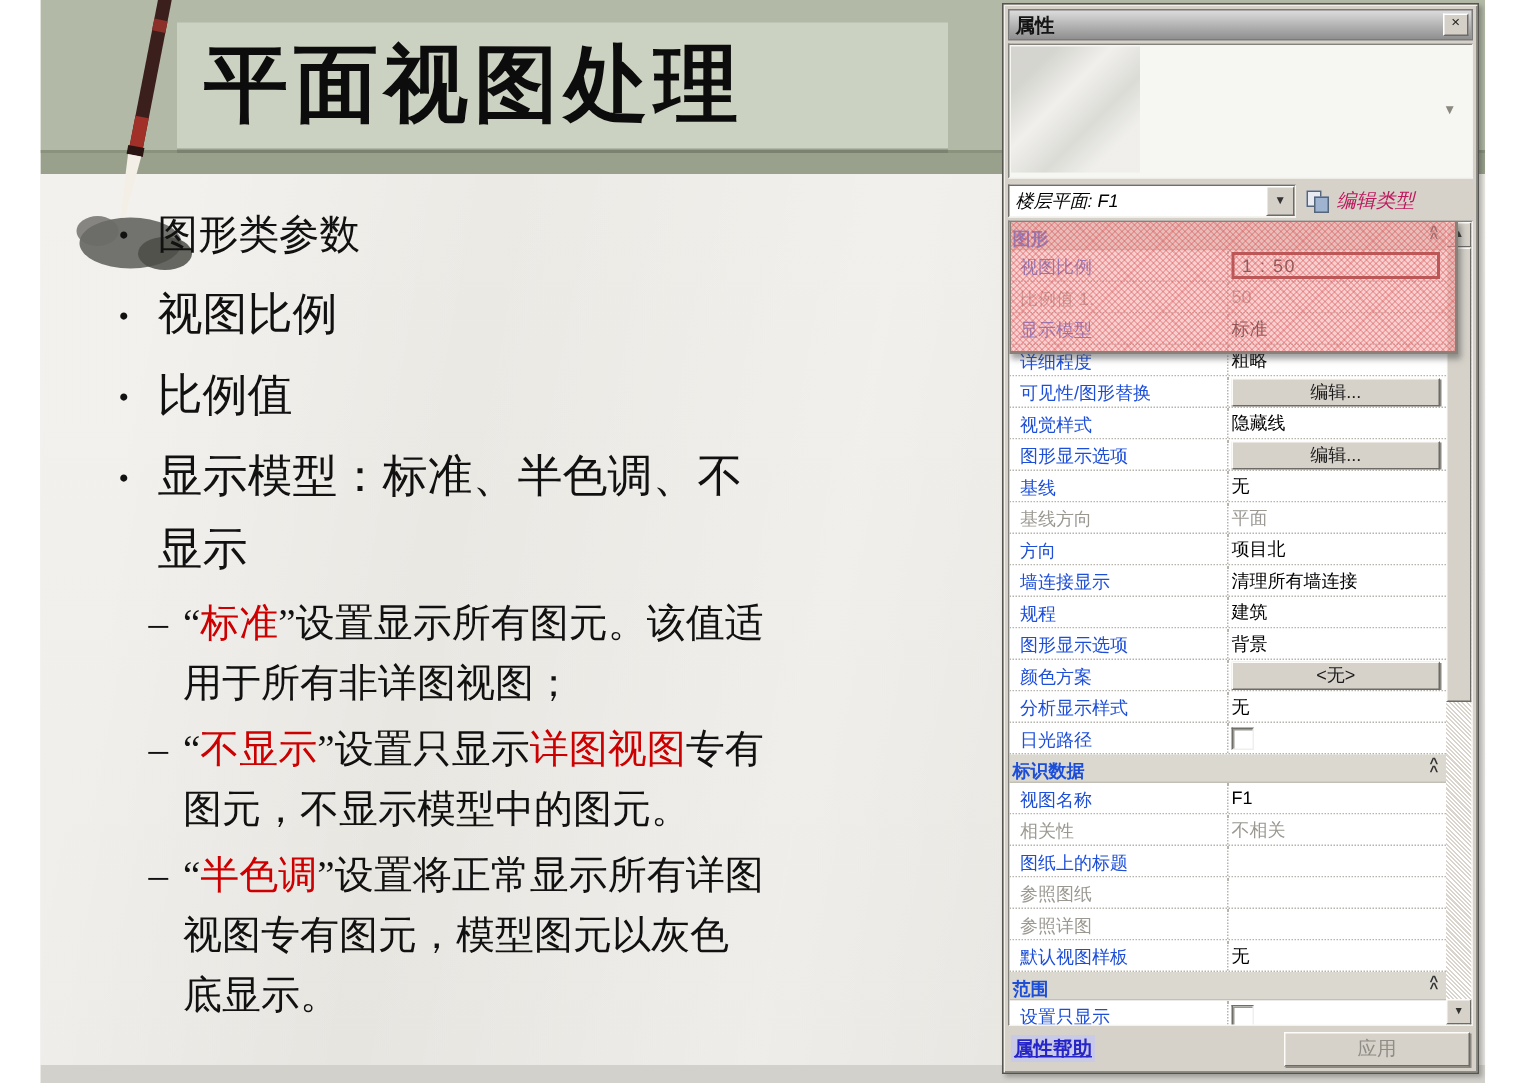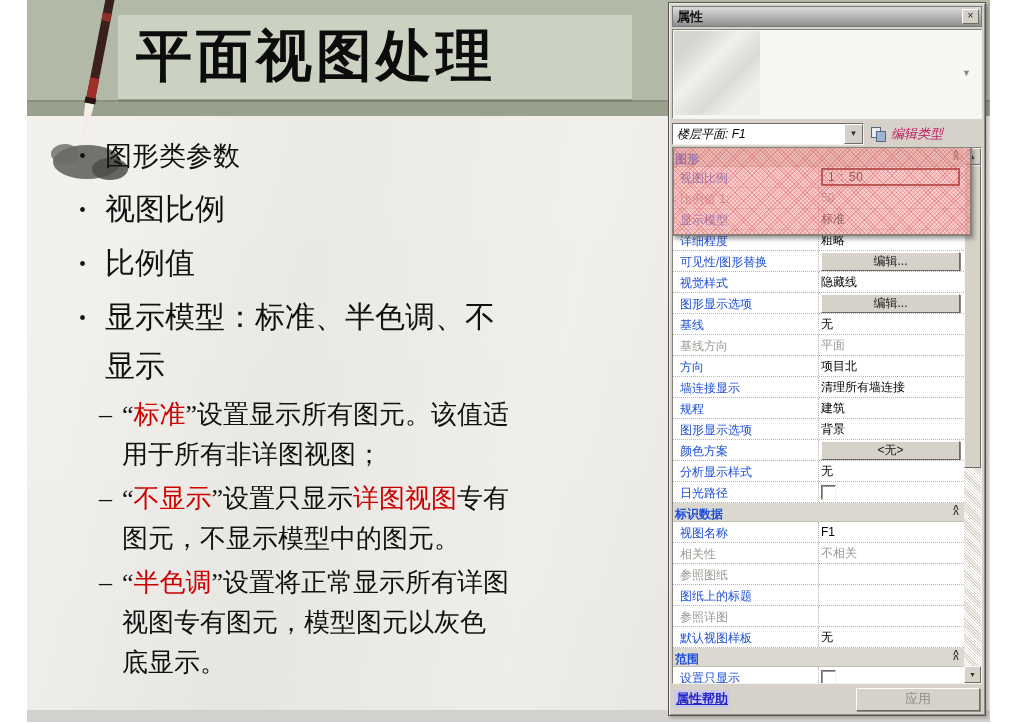--- a/index.html
+++ b/index.html
@@ -252,26 +252,26 @@
           </span>
         </div>
         <div class="prow">
           <span class="plabel">视图名称</span>
           <span class="pvalue">F1</span>
         </div>
         <div class="prow disabled">
           <span class="plabel">相关性</span>
           <span class="pvalue">不相关</span>
         </div>
+        <div class="prow">
+          <span class="plabel">图纸上的标题</span>
+          <span class="pvalue"></span>
+        </div>
         <div class="prow disabled">
           <span class="plabel">参照图纸</span>
-          <span class="pvalue"></span>
-        </div>
-        <div class="prow">
-          <span class="plabel">图纸上的标题</span>
           <span class="pvalue"></span>
         </div>
         <div class="prow disabled">
           <span class="plabel">参照详图</span>
           <span class="pvalue"></span>
         </div>
         <div class="prow">
           <span class="plabel">默认视图样板</span>
           <span class="pvalue">无</span>
         </div>

